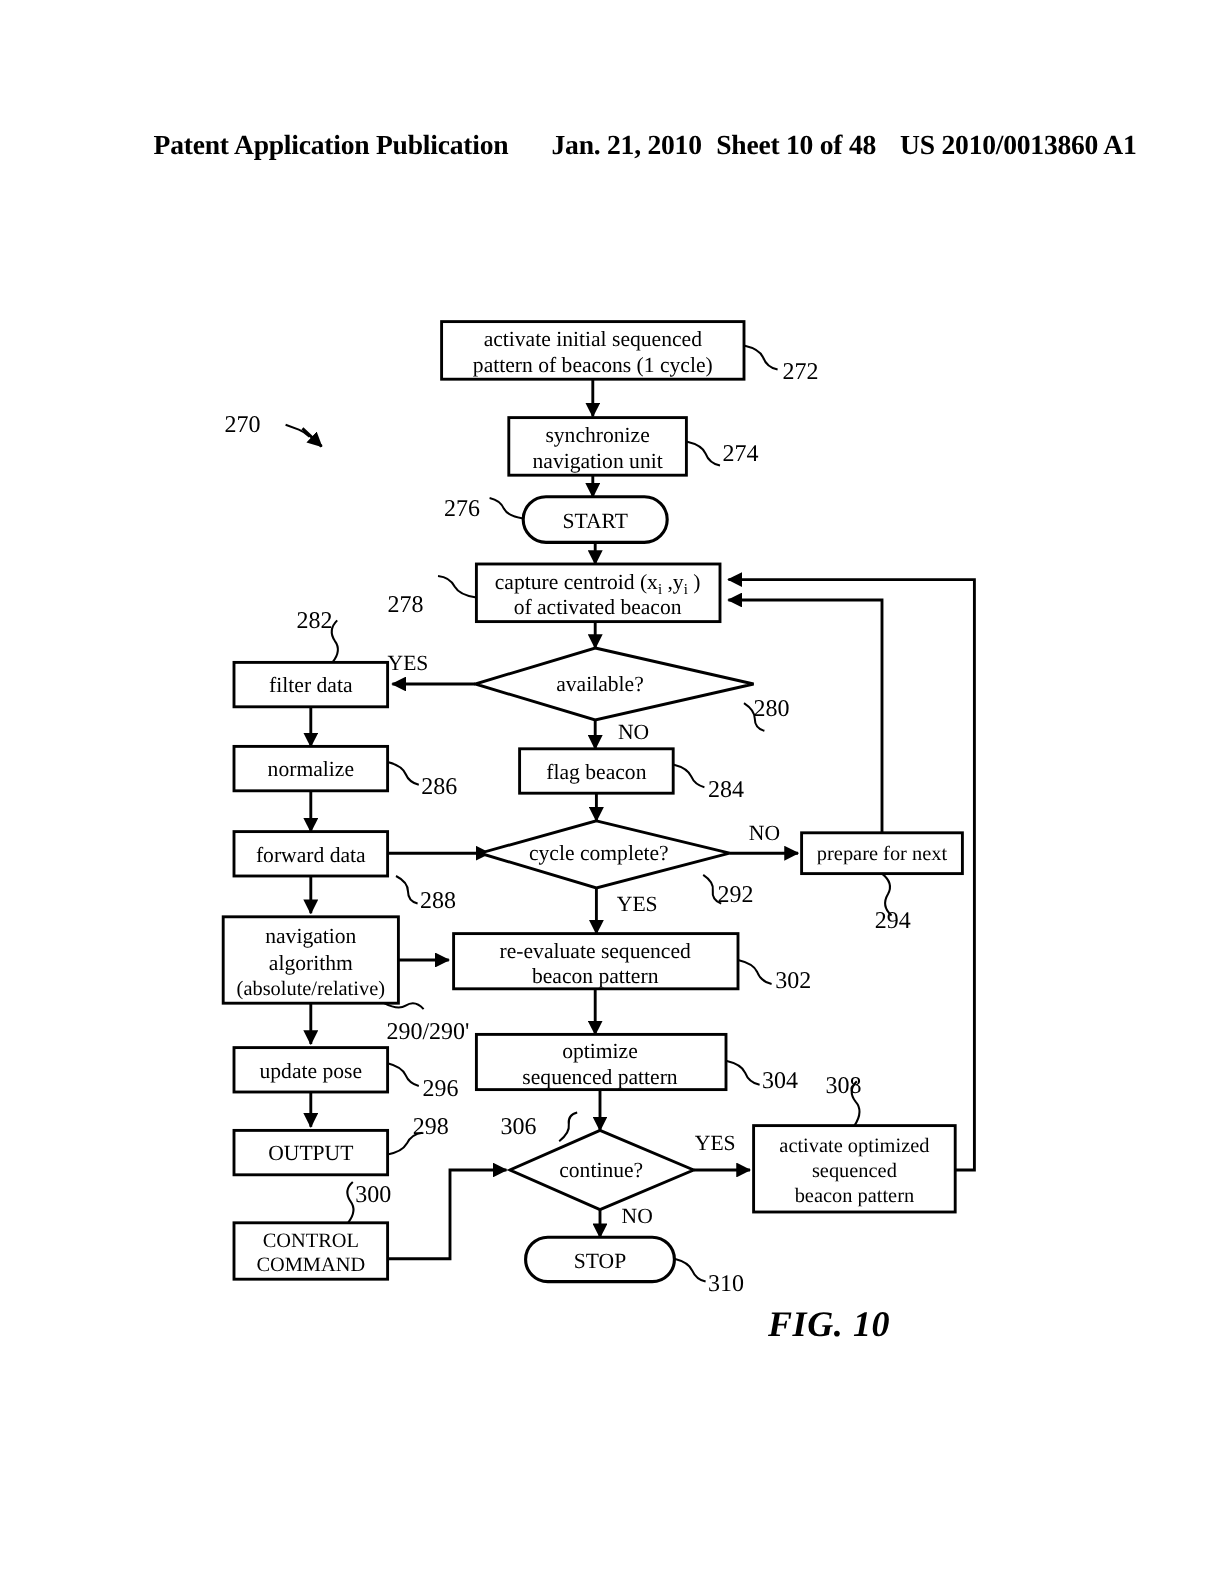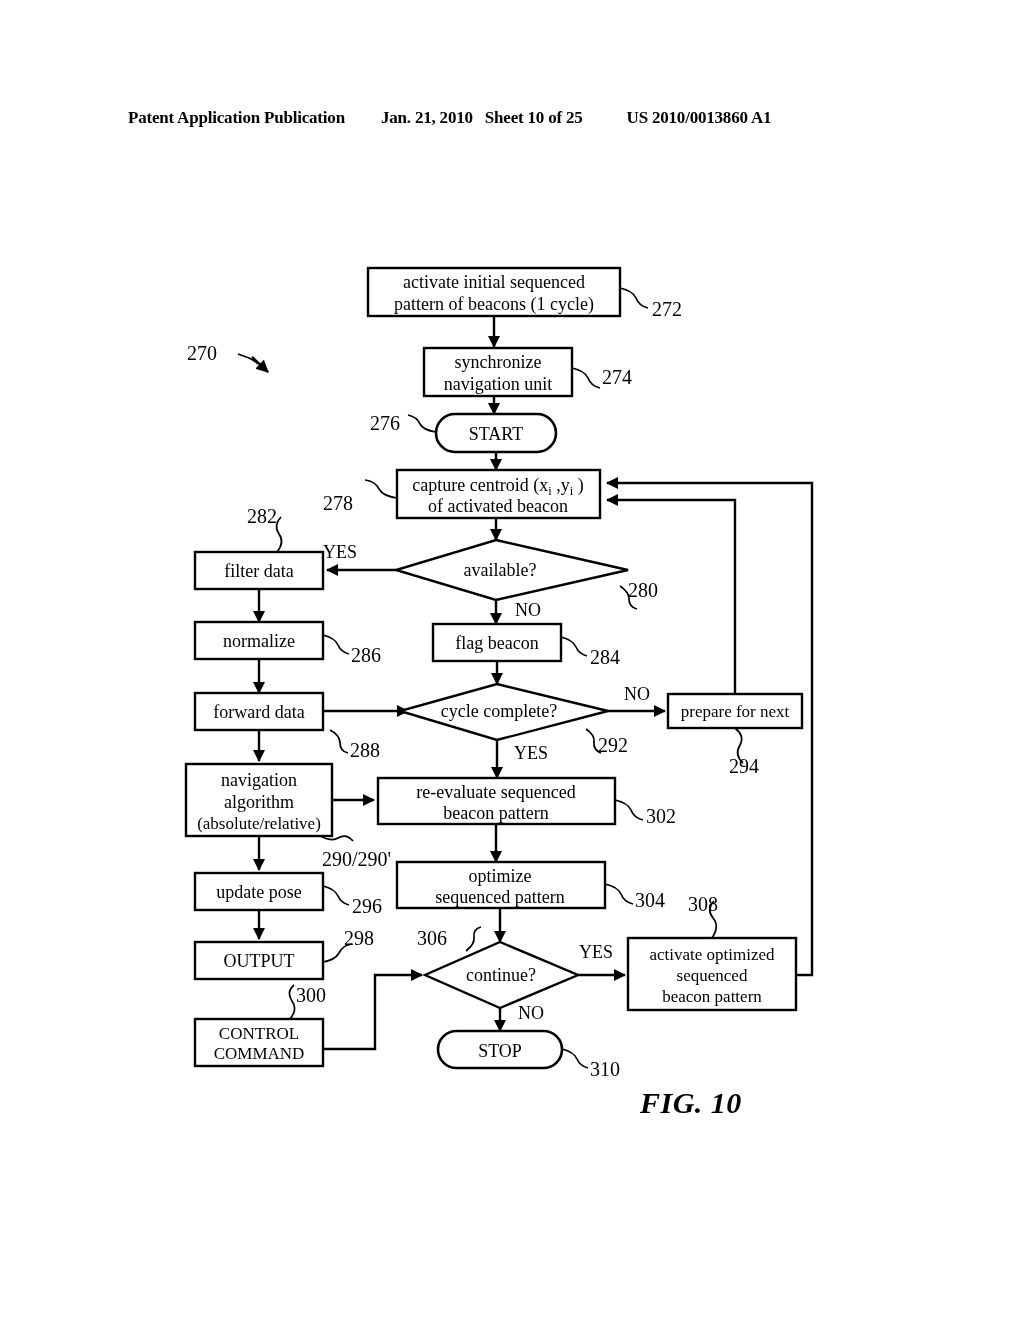--- a/index.html
+++ b/index.html
@@ -26,28 +26,28 @@
   .page-header {
     position: absolute;
     top: 84px;
     left: 128px;
     width: 768px;
     height: 28px;
     display: flex;
     align-items: baseline;
     font-family: "Liberation Serif", "DejaVu Serif", serif;
     font-weight: bold;
-    font-size: 17px;
+    font-size: 23px;
     letter-spacing: -0.2px;
     white-space: nowrap;
   }
   .hdr-pub   { }
   .hdr-date  { margin-left: 36px; margin-top: 24px; }
   .hdr-sheet { margin-left: 12px; }
-  .hdr-num   { margin-left: 44px; }
+  .hdr-num   { margin-left: 20px; }
 
   
   #figure {
     position: absolute;
     left: 0;
     top: 0;
     width: 1024px;
     height: 1320px;
   }
   svg#flow {
@@ -81,21 +81,21 @@
   .lead  { fill: none; stroke: #000000; stroke-width: 1.7; }
 </style>
 </head>
 <body>
 
 <div id="page">
 
   <div class="page-header">
     <span class="hdr-pub">Patent Application Publication</span>
     <span class="hdr-date">Jan. 21, 2010</span>
-    <span class="hdr-sheet">Sheet 10 of 25</span>
+    <span class="hdr-sheet">Sheet 10 of 48</span>
     <span class="hdr-num">US 2010/0013860 A1</span>
   </div>
 
   <div id="figure">
   <svg id="flow" viewBox="0 0 1024 1320" xmlns="http://www.w3.org/2000/svg">
     <defs>
       <marker id="ah" viewBox="0 0 10 10" refX="9.2" refY="5" markerWidth="5.2" markerHeight="5.2" orient="auto-start-reverse">
         <path d="M 0 0 L 10 5 L 0 10 z" fill="#000000"></path>
       </marker>
       <marker id="ahs" viewBox="0 0 10 10" refX="9.2" refY="5" markerWidth="6.2" markerHeight="6.2" orient="auto-start-reverse">

